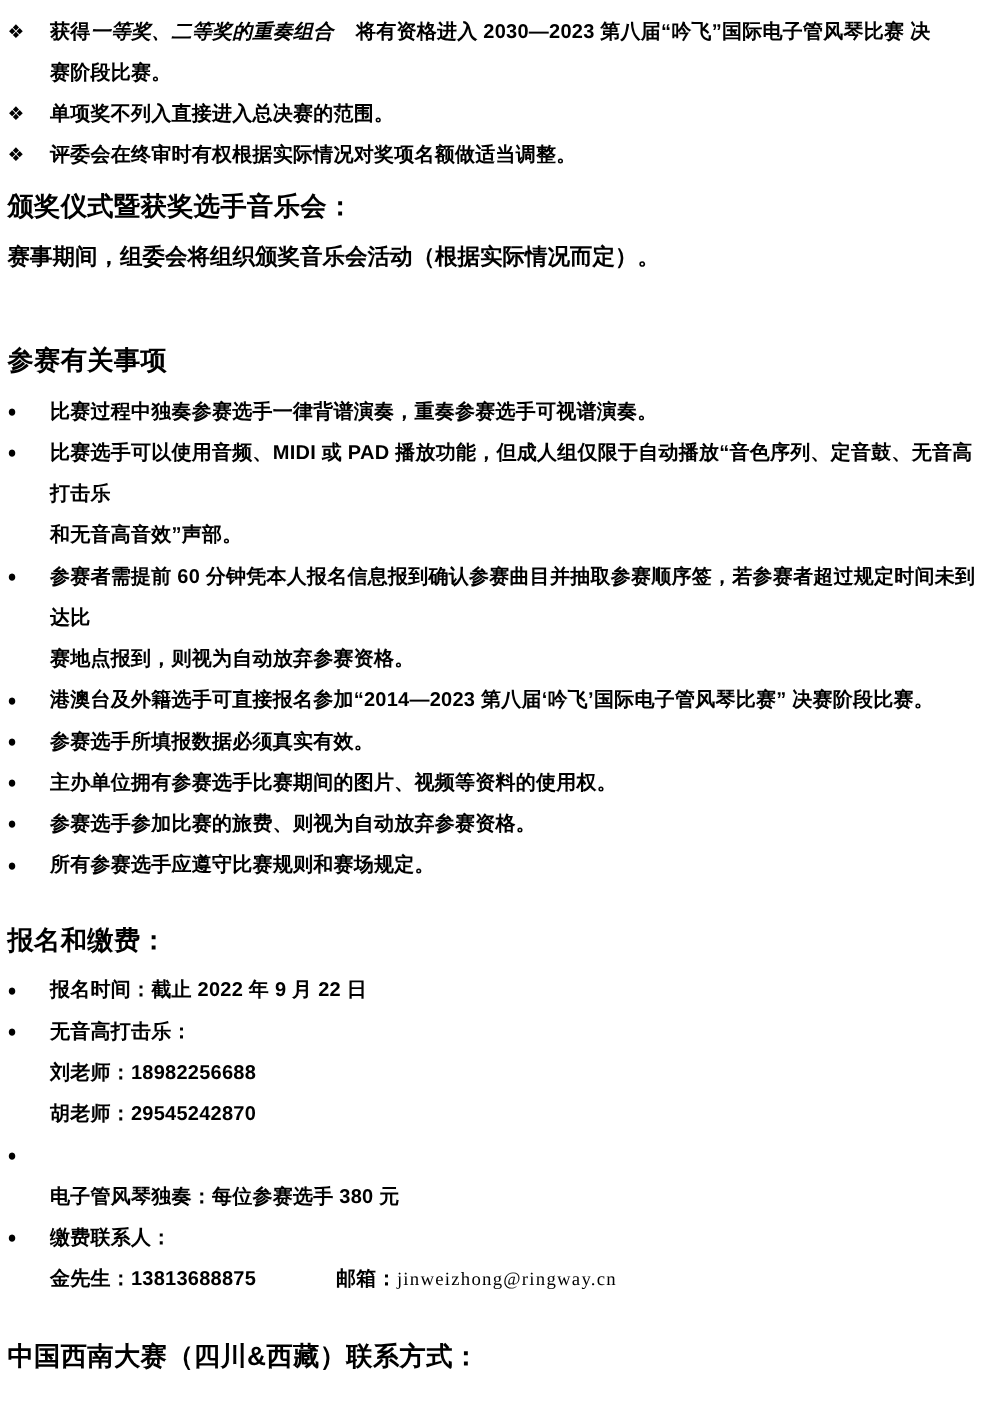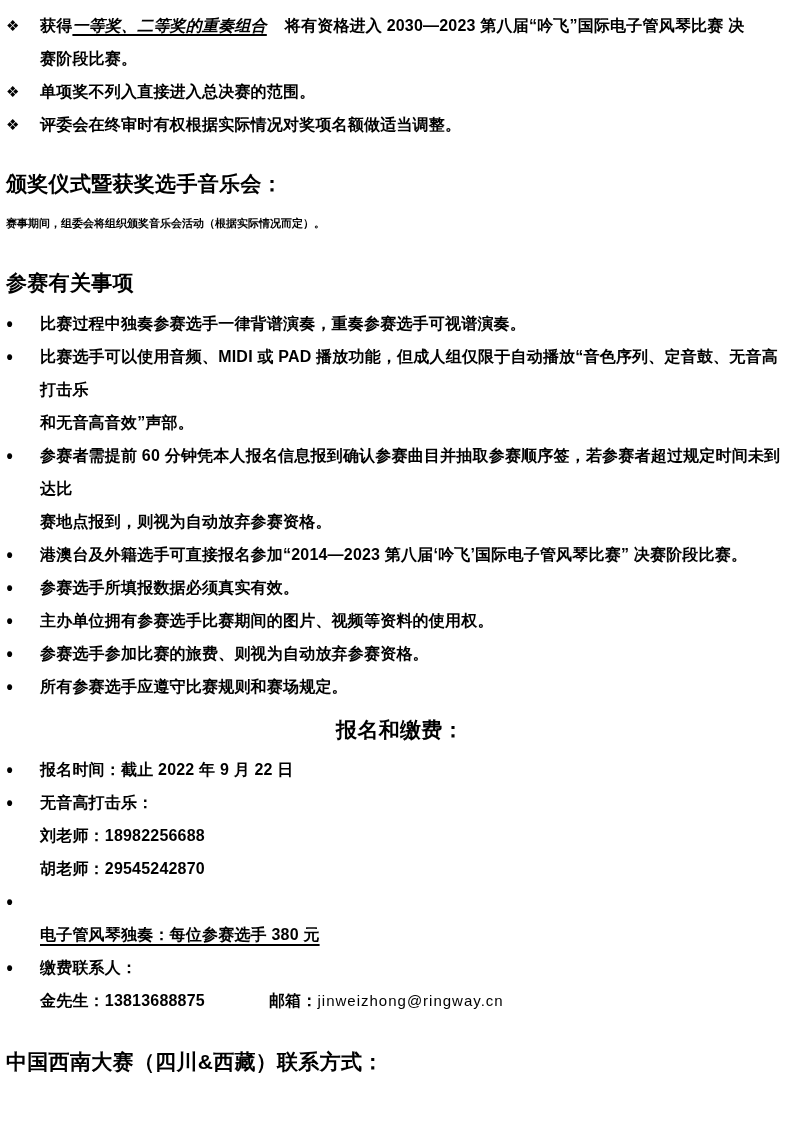--- a/index.html
+++ b/index.html
@@ -14,42 +14,40 @@
   ul { list-style:none; margin:0; padding:0; }
   li { display:flex; align-items:flex-start; }
   .bullet-col { flex:0 0 34px; text-align:left; }
   .dglyph { font-size:15px; line-height:33px; display:inline-block; }
   .cglyph { font-size:12px; line-height:33px; display:inline-block; transform:scaleY(1.15); }
   .item-content { flex:1; font-size:16px; font-weight:700; line-height:33px; letter-spacing:0.2px; }
 
   .dlist { padding-top:3px; }
 
   .sec-heading { font-size:21px; font-weight:700; line-height:26px; letter-spacing:0.3px; }
-  #h-award   { margin-top:30px; }
-  .para      { margin:13px 0 0 0; font-size:11px; font-weight:700; line-height:26px; }
-  #h-part    { margin-top:34px; }
+  #h-award   { margin-top:12px; }
+  .para      { margin:13px 0 0 0; font-size:18px; font-weight:700; line-height:26px; }
+  #h-part    { margin-top:58px; }
   #list-part { margin-top:11px; }
-  #h-reg     { margin-top:14px;text-align:center; }
+  #h-reg     { margin-top:31px; }
   #list-reg  { margin-top:10px; }
   #h-contact { margin-top:32px; }
 
   .ul-italic {
     font-style:italic;
-    text-decoration:underline;
     text-decoration-thickness:1.5px;
     text-underline-offset:3px;
     padding-right:18px;
   }
   .fee-line {
-    text-decoration:underline;
     text-decoration-thickness:2px;
     text-underline-offset:4px;
   }
   .email-mono {
-    font-family:Liberation Sans, sans-serif;
+    font-family:Liberation Serif, serif;
     font-weight:400; font-size:15px; letter-spacing:1px;
   }
   .gap-email { display:inline-block; width:64px; }
 </style>
 </head>
 <body>
 
 <div class="page">
 
   <ul class="dlist">

